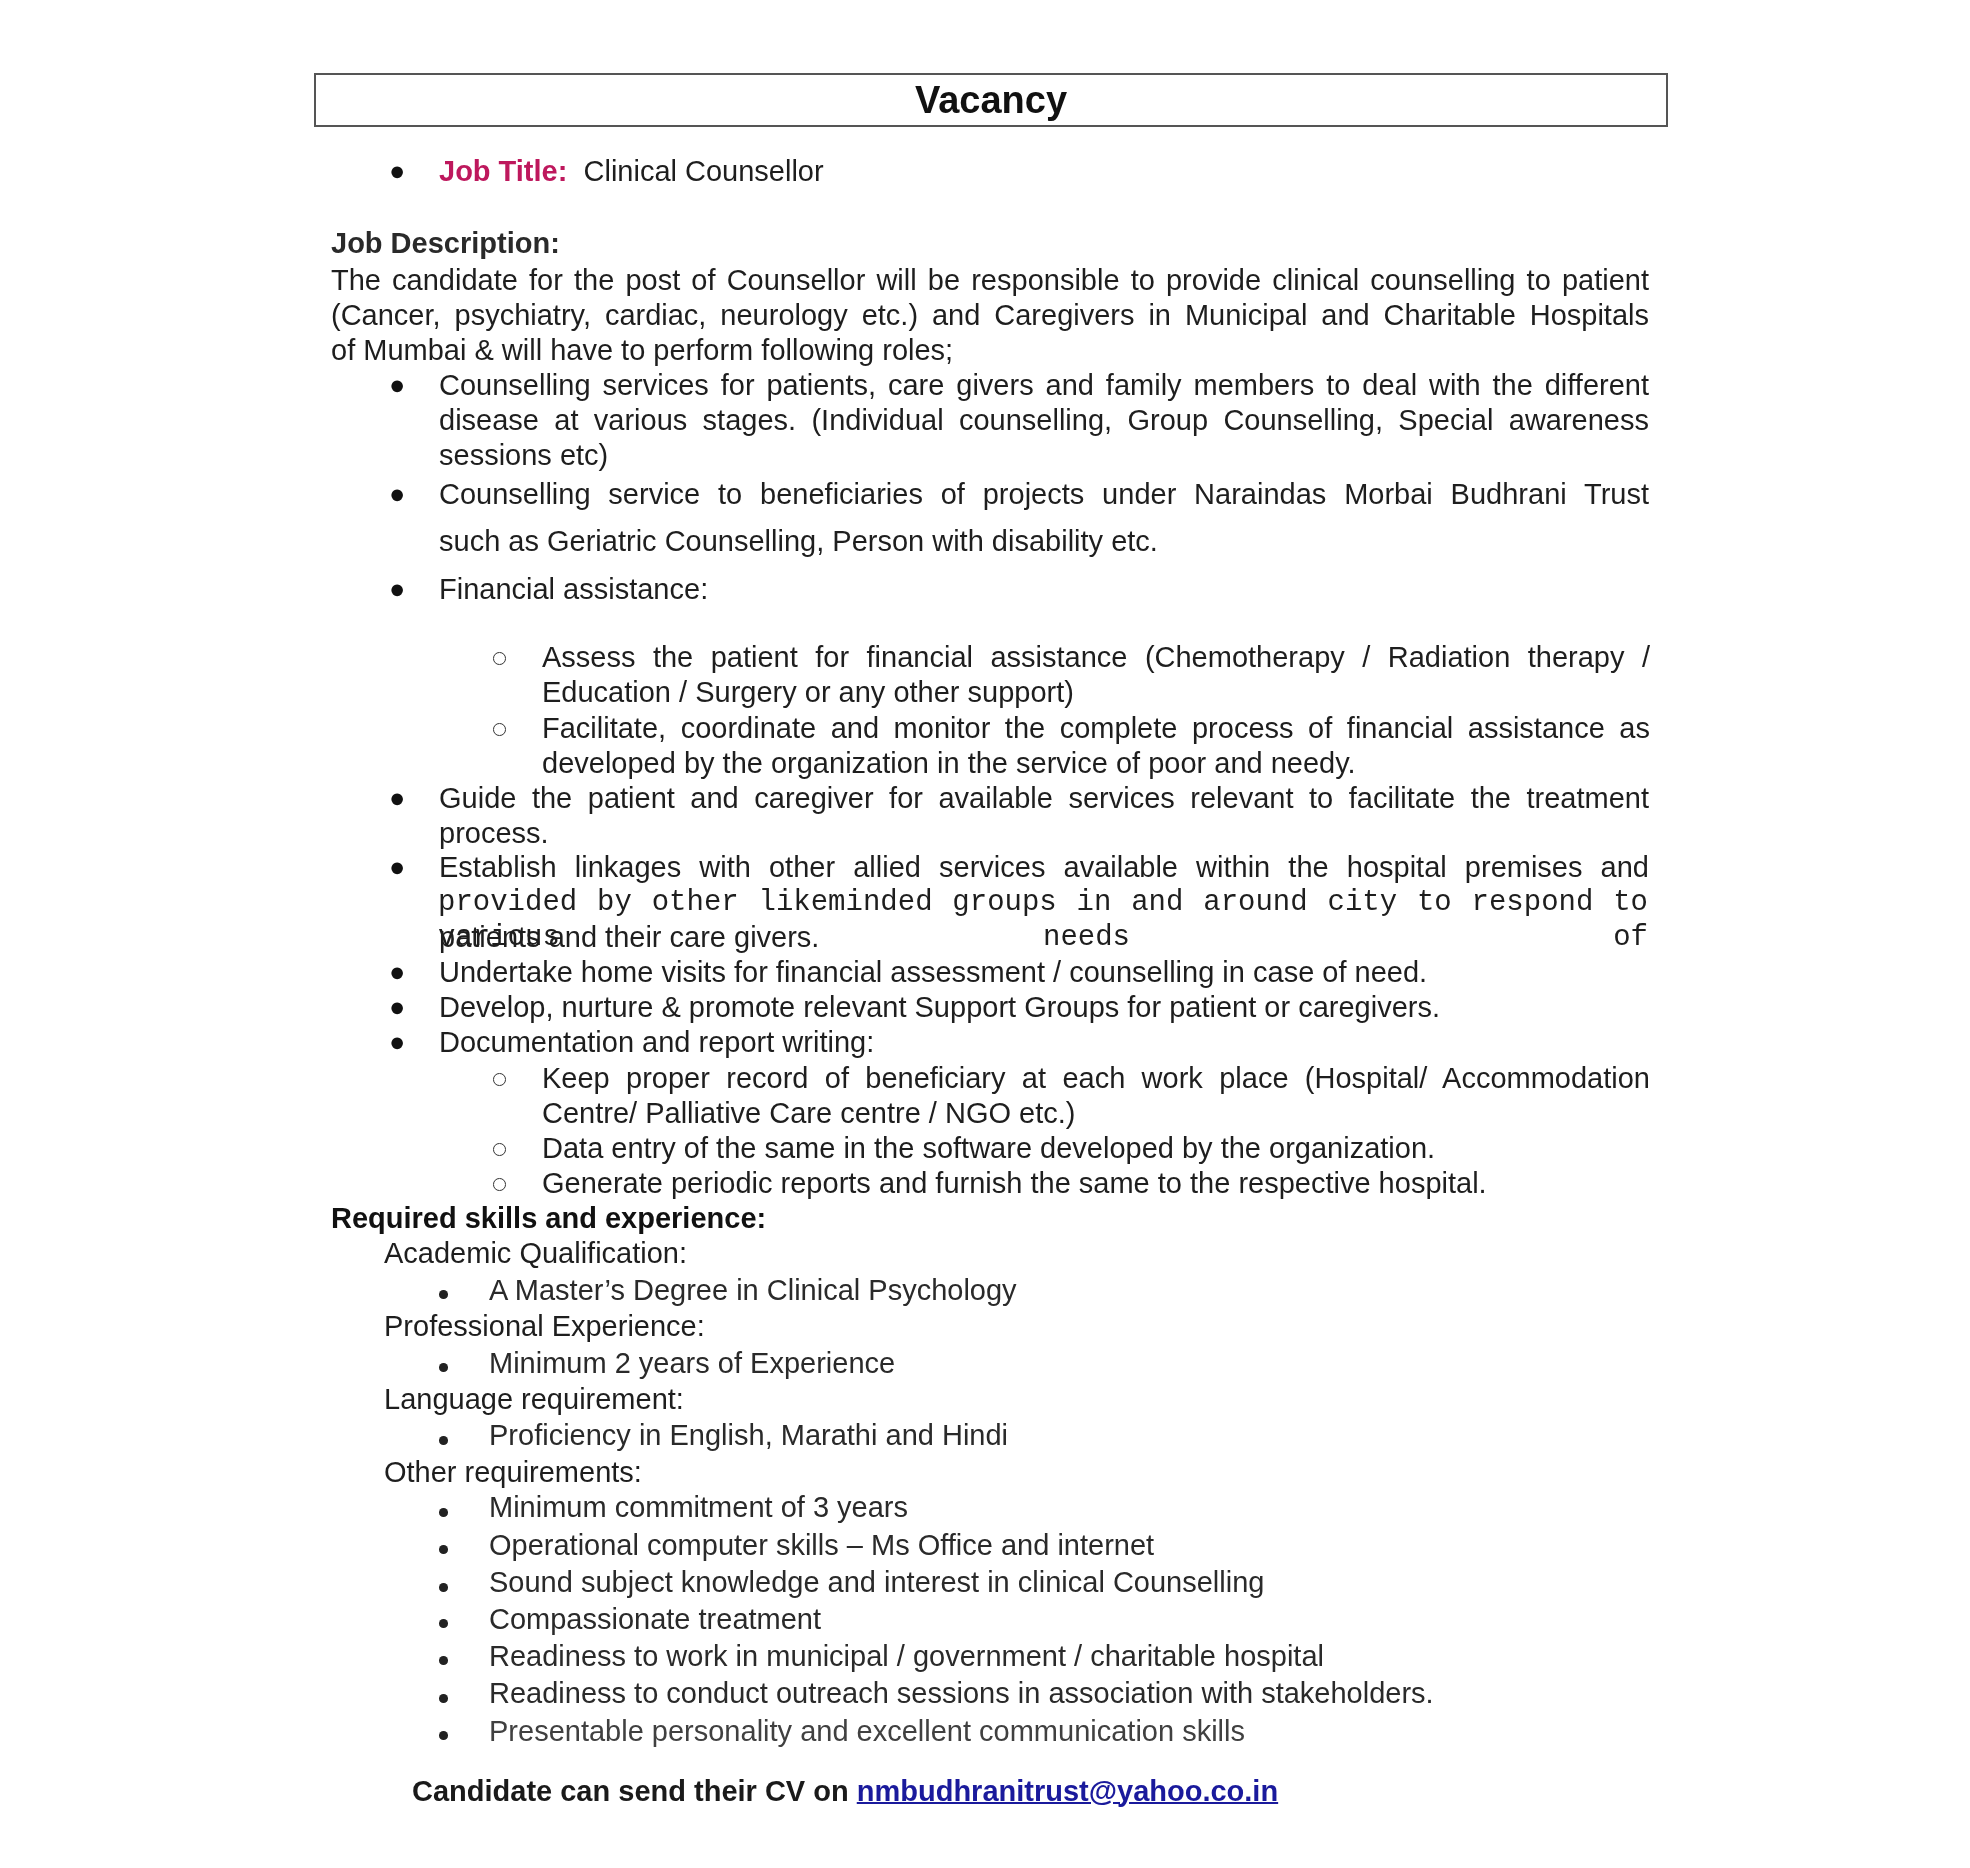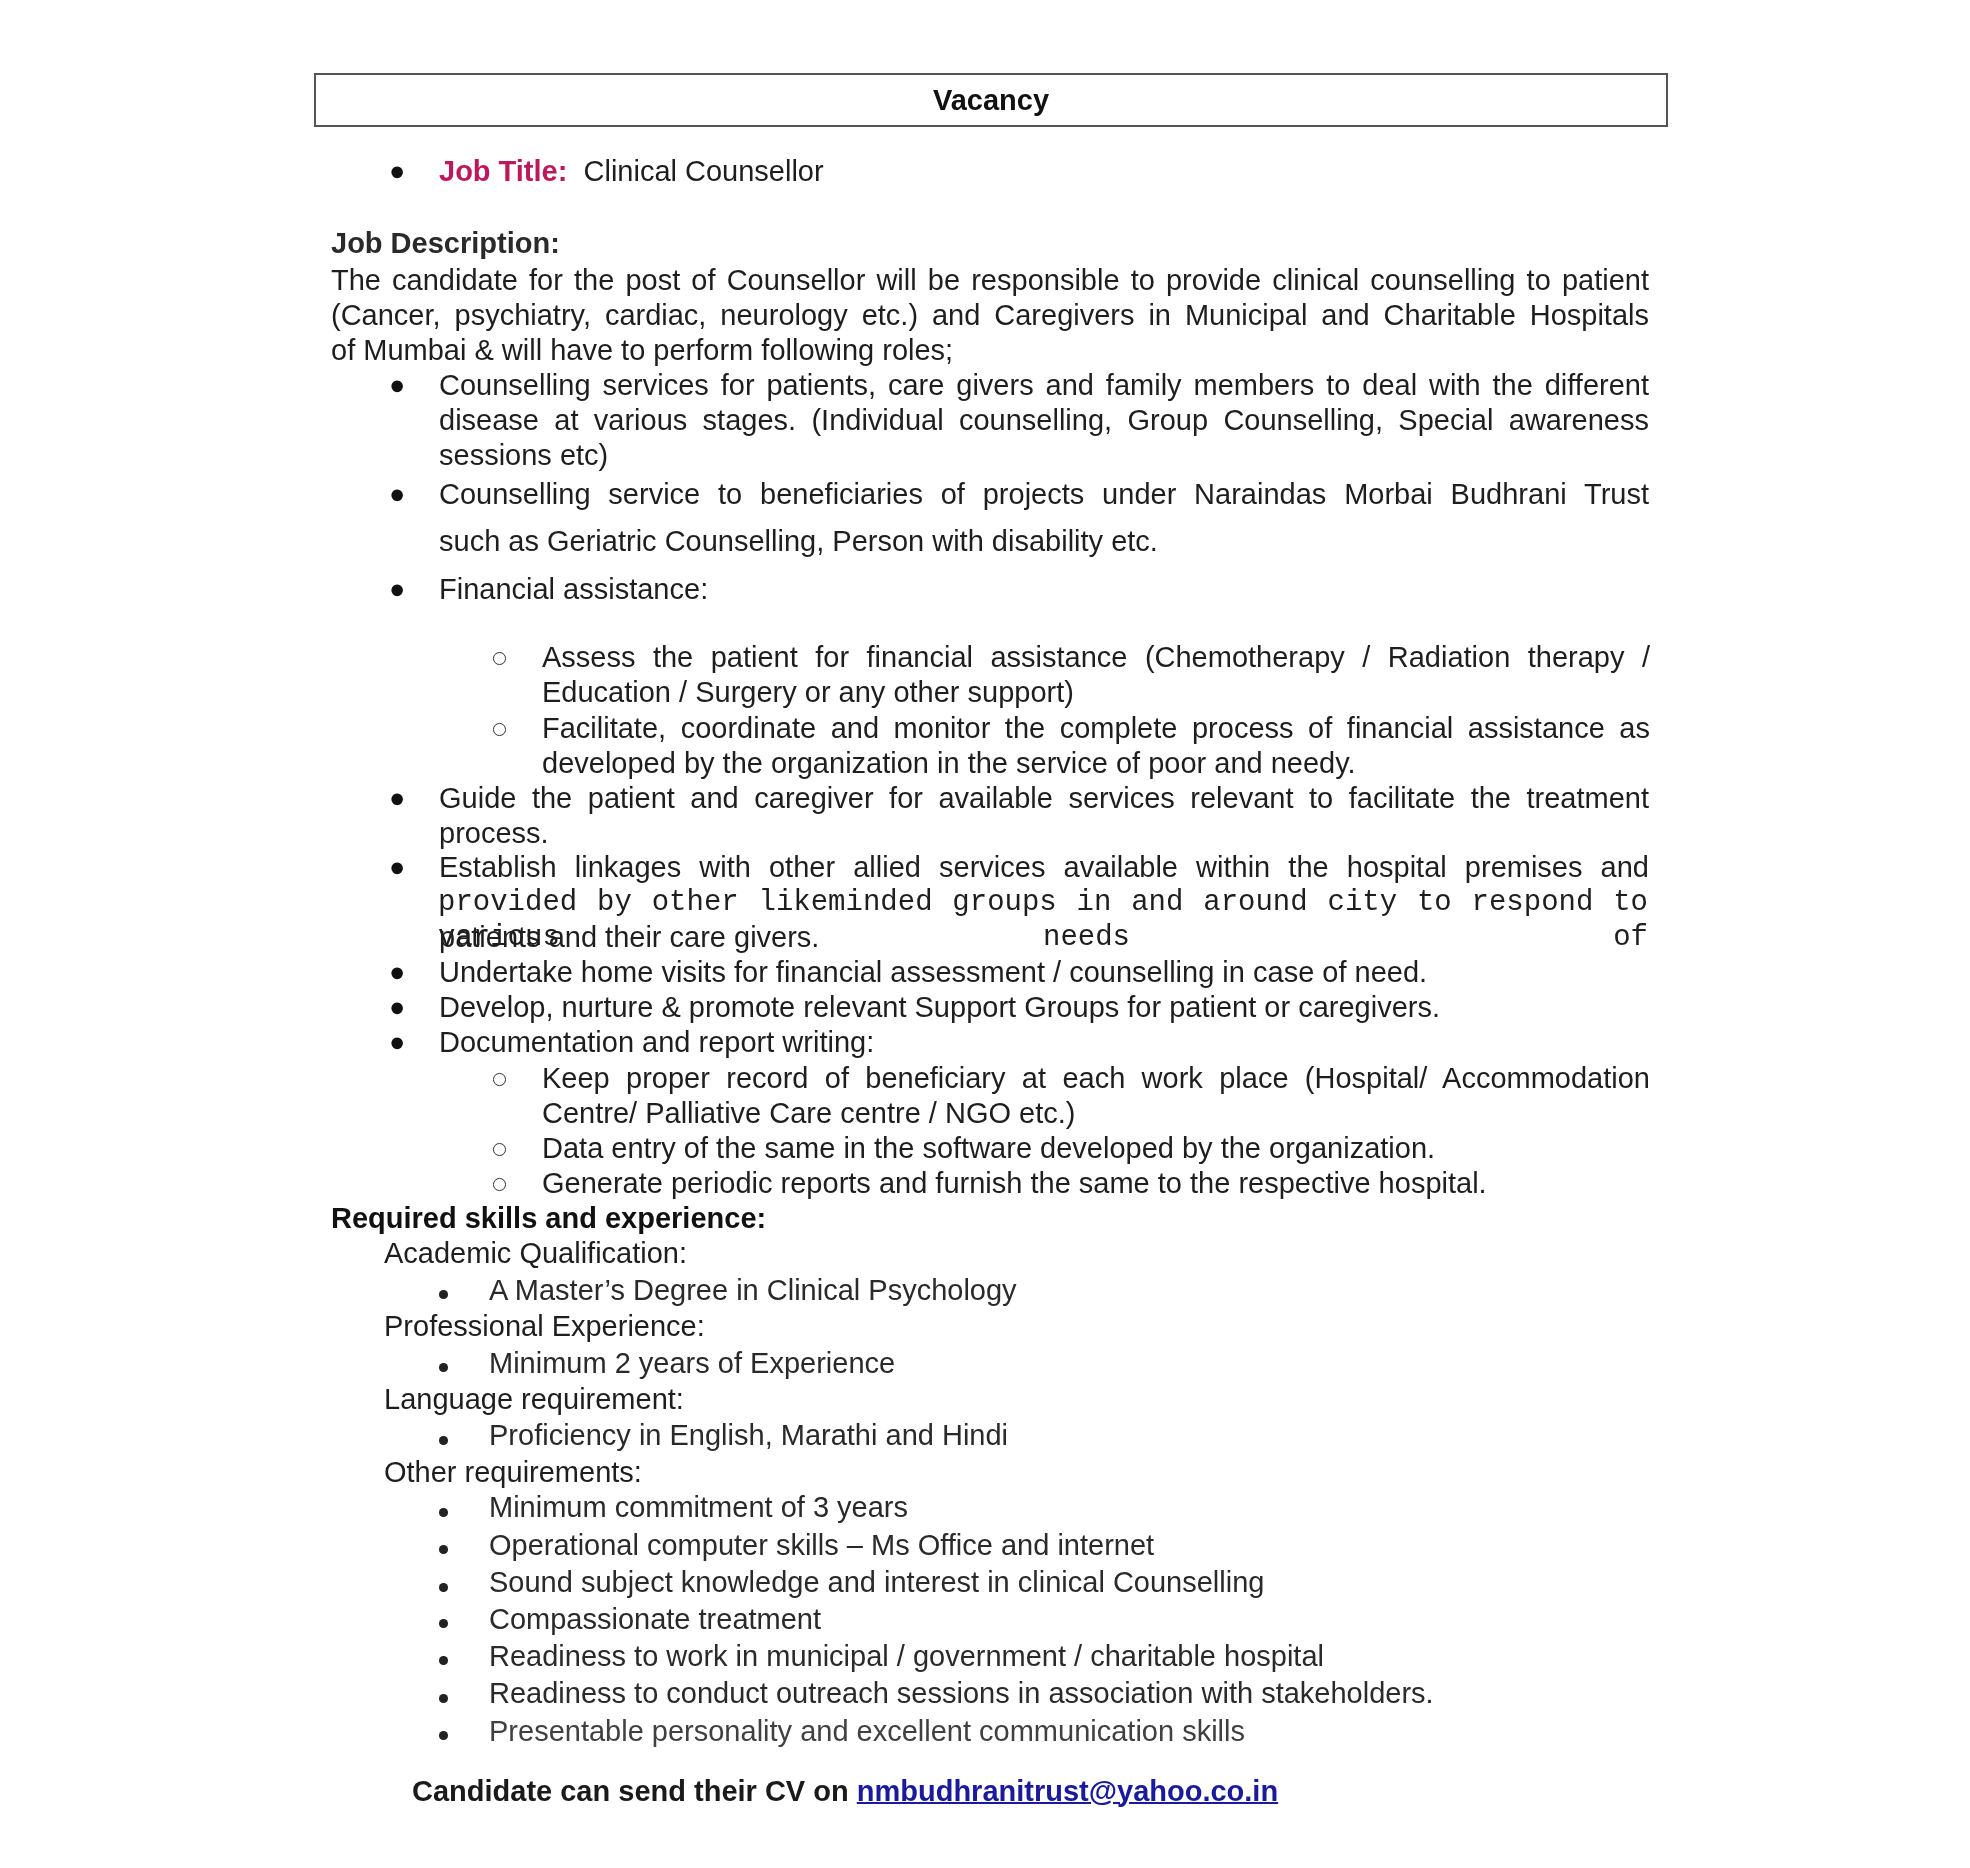--- a/index.html
+++ b/index.html
@@ -2,21 +2,21 @@
 <html style="font-size:12.7px"><head>
 <meta charset="utf-8">
 <style>
   html, body { margin: 0; padding: 0; background: #ffffff; }
   body { width: 1970px; height: 1868px; position: relative; overflow: hidden;
          font-family: "Liberation Sans", sans-serif; color: #1e1e1e; }
   .page { position: absolute; left: 0; top: 0; width: 1970px; height: 1868px; }
   .title-box { position: absolute; left: 314px; top: 73px; width: 1350px; height: 50px;
                border: 2.4px solid #555; box-sizing: content-box; }
   .title-box span { position: absolute; left: 0; right: 0; top: 8px; text-align: center;
-                    font-weight: bold; font-size: 29px; line-height: 35px; color: #111; }
+                    font-weight: bold; font-size: 38px; line-height: 35px; color: #111; }
   .ln { position: absolute; font-size: 29px; line-height: 35px; white-space: nowrap; color: #1e1e1e; }
   .just { white-space: normal; text-align: justify; text-align-last: justify; }
   .b { font-weight: bold; color: #be185d; }
   .dot { position: absolute; font-size: 27px; line-height: 35px; color: #111; }
   .circ { position: absolute; width: 12.7px; height: 12.7px; border: 1.6px solid #333; border-radius: 50%; box-sizing: border-box; }
   .sdot { position: absolute; width: 8.7px; height: 8.7px; border-radius: 50%; background: #222; }
   .email { color: #1a1a9c; text-decoration: underline; text-decoration-thickness: 2.4px; font-weight: bold; cursor: pointer; }
 </style>
 </head>
 <body>

